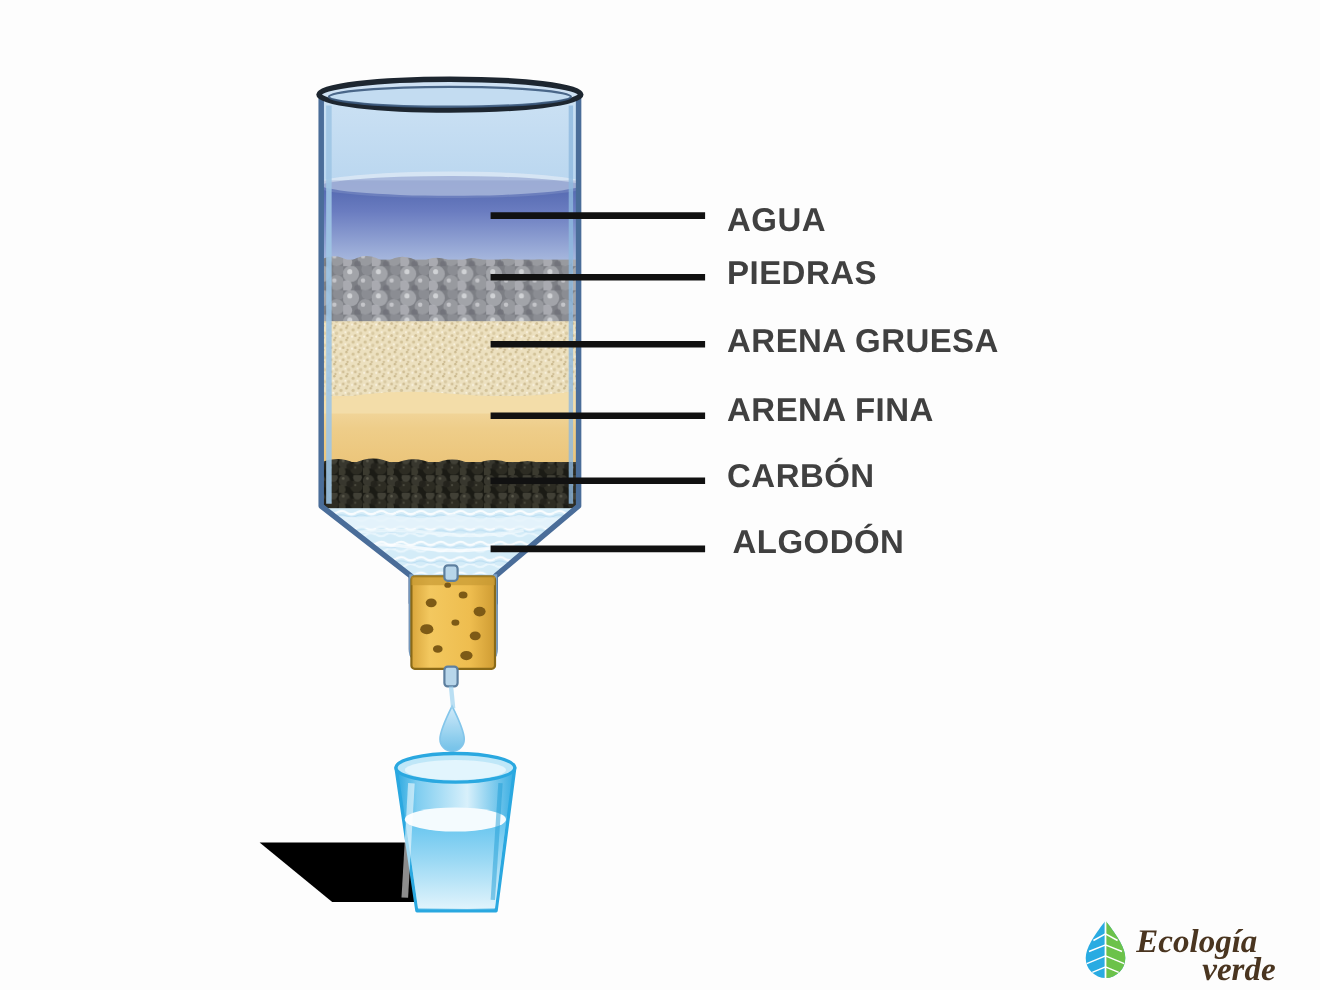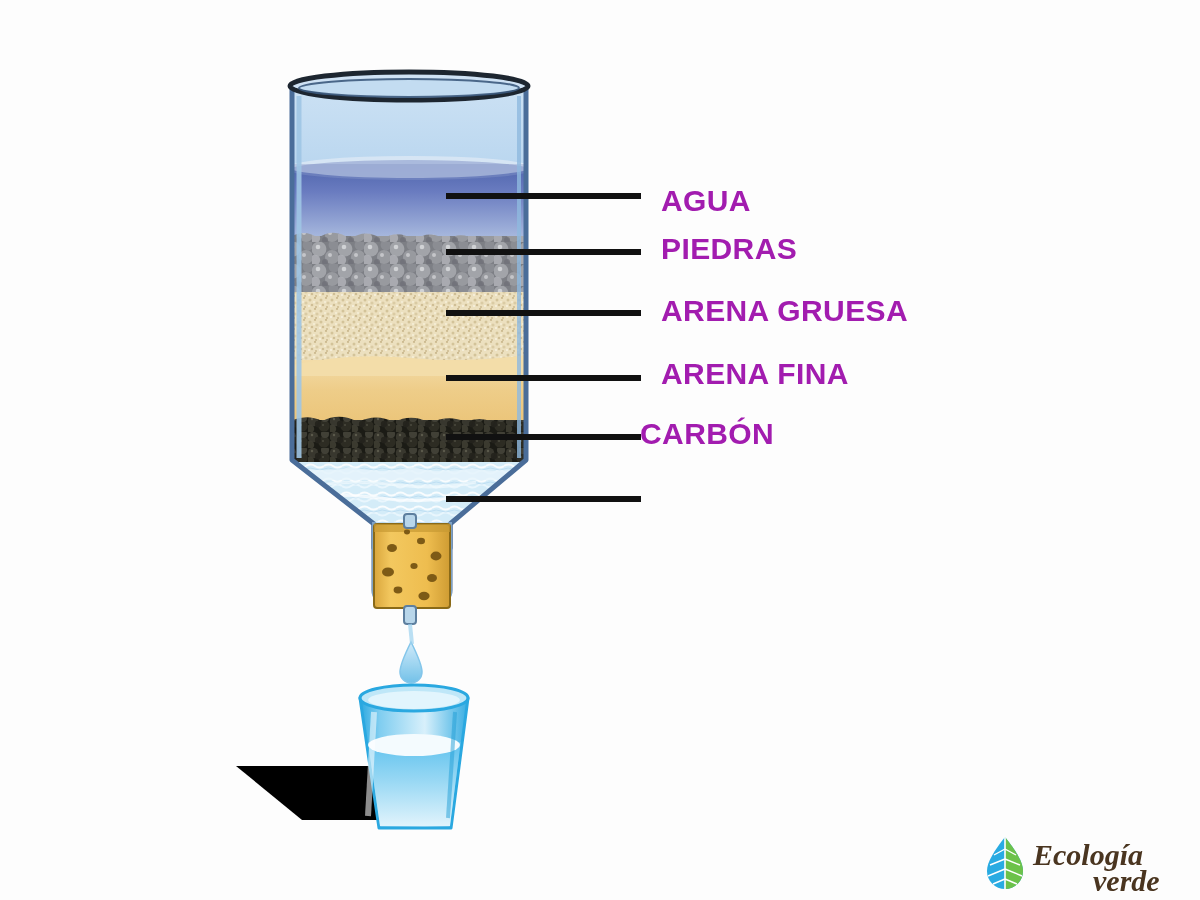--- a/index.html
+++ b/index.html
@@ -37,21 +37,21 @@
     left: 0; top: 0;
     width: 1200px; height: 900px;
     pointer-events: none;
   }
   .callout-label {
     position: absolute;
     font-family: "Liberation Sans", "DejaVu Sans", sans-serif;
     font-weight: bold;
     font-size: 30px;
     letter-spacing: 0.4px;
-    color: #a21caf;
+    color: #404040;
     white-space: nowrap;
     line-height: 1;
     transform: translateY(-50%);
     pointer-events: auto;
   }
 
   
   #logo {
     position: absolute;
     left: 985px;
@@ -256,21 +256,22 @@
       <line x1="446" y1="437" x2="641" y2="437"></line>
       <line x1="446" y1="499" x2="641" y2="499"></line>
     </g>
   </svg>
 
   <div class="label-layer">
     <div class="callout-label" style="left:661px; top:201px;">AGUA</div>
     <div class="callout-label" style="left:661px; top:249px;">PIEDRAS</div>
     <div class="callout-label" style="left:661px; top:374px;">ARENA FINA</div>
     <div class="callout-label" style="left:661px; top:311px;">ARENA GRUESA</div>
-    <div class="callout-label" style="left:640px; top:434px;">CARBÓN</div>
+    <div class="callout-label" style="left:661px; top:434px;">CARBÓN</div>
+    <div class="callout-label" style="left:666px; top:494px;">ALGODÓN</div>
   </div>
 
   <div id="logo">
     <svg viewBox="0 0 215 62" width="215" height="62">
 
       <g>
         <path d="M20,2 C31,16 38,27 38,36 A18,18 0 0 1 2,36 C2,27 9,16 20,2 Z" fill="#29abe2"></path>
         <path d="M20,2 C31,16 38,27 38,36 A18,18 0 0 1 20,54 Z" fill="#6cc24a"></path>
         <path d="M20,2 L20,54" stroke="#ffffff" stroke-width="1.6"></path>
         <path d="M20,14 L31,20 M20,24 L35,30 M20,34 L37,41 M20,44 L32,49" stroke="#ffffff" stroke-width="1.4" fill="none"></path>

